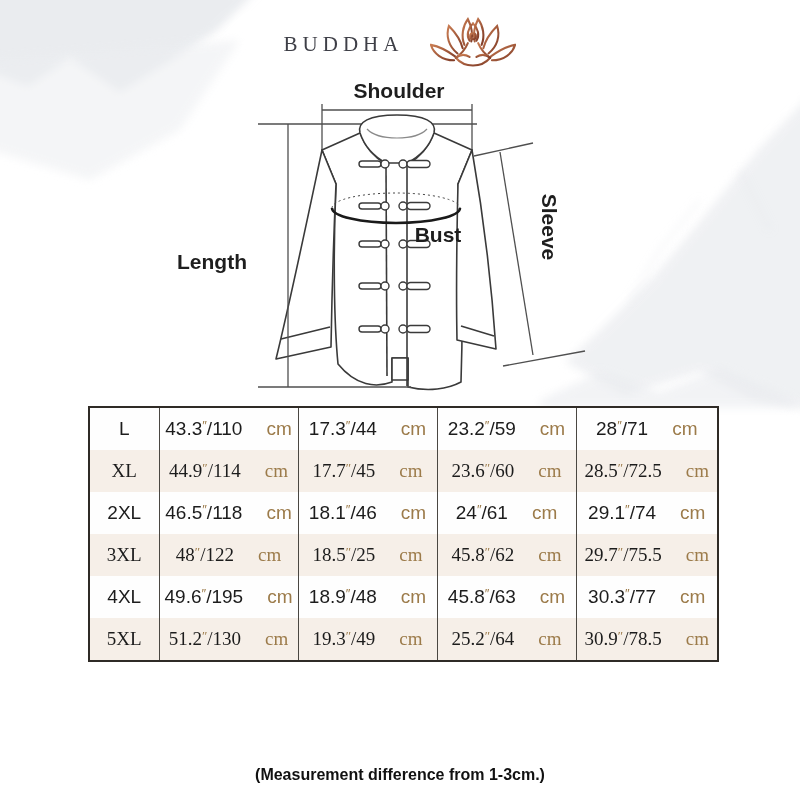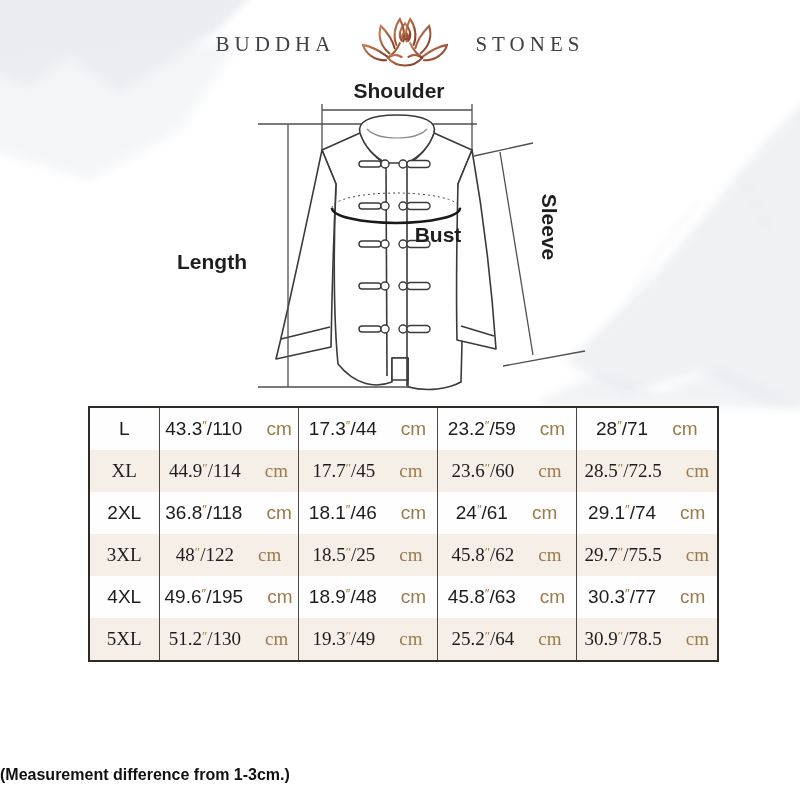--- a/index.html
+++ b/index.html
@@ -52,21 +52,21 @@
   .size-table td:not(:last-child){border-right:1.5px solid #4a4742;}
   .size-table td{
     height:40px;text-align:center;vertical-align:middle;
     font-size:19px;color:#1c1c1c;background:#fefefe;
   }
   .size-table tr.stripe td{background:var(--stripe,#f6efe8);font-family:Liberation Serif, serif;}
   .in-mark{color:var(--accent,#9c7b4a);font-size:13px;vertical-align:5px;}
   .cm-unit{color:var(--accent,#9c7b4a);margin-left:24px;}
   
   .note{
-    position:absolute;top:766px;left:0;width:100%;text-align:left;
+    position:absolute;top:766px;left:0;width:100%;text-align:center;
     font-size:16px;font-weight:bold;color:#111;z-index:2;
   }
 </style>
 </head>
 <body>
 
 <svg class="bg-art" width="800" height="800" viewBox="0 0 800 800" aria-hidden="true">
   <defs>
       <filter id="soft" x="-20%" y="-20%" width="140%" height="140%">
         <feGaussianBlur stdDeviation="4"></feGaussianBlur>
@@ -102,21 +102,20 @@
 
       <circle cx="50" cy="24" r="3.4"></circle>
 
       <path d="M44,32 C41,39 36,45 30,49"></path>
       <path d="M56,32 C59,39 64,45 70,49"></path>
 
       <path d="M30,49 C36,56 44,58 50,58 C56,58 64,56 70,49"></path>
       <path d="M30,49 C35,45 41,45 46,48 M70,49 C65,45 59,45 54,48"></path>
     </g>
   </svg>
-  <span class="word">STONES</span>
 </div>
 
 <svg class="diagram" width="470" height="340" viewBox="140 70 470 340" aria-hidden="false">
 
   <g stroke="#4f4f4f" stroke-width="1.3" fill="none">
     <path d="M322,112 H472"></path>
     <path d="M322,106 V153"></path>
     <path d="M472,106 V158"></path>
     <path d="M258,126 H477"></path>
   </g>
@@ -197,21 +196,21 @@
         </tr>
         <tr class="stripe">
           <td>XL</td>
           <td><span class="num">44.9</span><span class="in-mark">″</span><span class="num">/</span><span class="num">114</span><span class="cm-unit">cm</span></td>
           <td><span class="num">17.7</span><span class="in-mark">″</span><span class="num">/</span><span class="num">45</span><span class="cm-unit">cm</span></td>
           <td><span class="num">23.6</span><span class="in-mark">″</span><span class="num">/</span><span class="num">60</span><span class="cm-unit">cm</span></td>
           <td><span class="num">28.5</span><span class="in-mark">″</span><span class="num">/</span><span class="num">72.5</span><span class="cm-unit">cm</span></td>
         </tr>
         <tr>
           <td>2XL</td>
-          <td><span class="num">36.8</span><span class="in-mark">″</span><span class="num">/</span><span class="num">118</span><span class="cm-unit">cm</span></td>
+          <td><span class="num">46.5</span><span class="in-mark">″</span><span class="num">/</span><span class="num">118</span><span class="cm-unit">cm</span></td>
           <td><span class="num">18.1</span><span class="in-mark">″</span><span class="num">/</span><span class="num">46</span><span class="cm-unit">cm</span></td>
           <td><span class="num">24</span><span class="in-mark">″</span><span class="num">/</span><span class="num">61</span><span class="cm-unit">cm</span></td>
           <td><span class="num">29.1</span><span class="in-mark">″</span><span class="num">/</span><span class="num">74</span><span class="cm-unit">cm</span></td>
         </tr>
         <tr class="stripe">
           <td>3XL</td>
           <td><span class="num">48</span><span class="in-mark">″</span><span class="num">/</span><span class="num">122</span><span class="cm-unit">cm</span></td>
           <td><span class="num">18.5</span><span class="in-mark">″</span><span class="num">/</span><span class="num">25</span><span class="cm-unit">cm</span></td>
           <td><span class="num">45.8</span><span class="in-mark">″</span><span class="num">/</span><span class="num">62</span><span class="cm-unit">cm</span></td>
           <td><span class="num">29.7</span><span class="in-mark">″</span><span class="num">/</span><span class="num">75.5</span><span class="cm-unit">cm</span></td>

